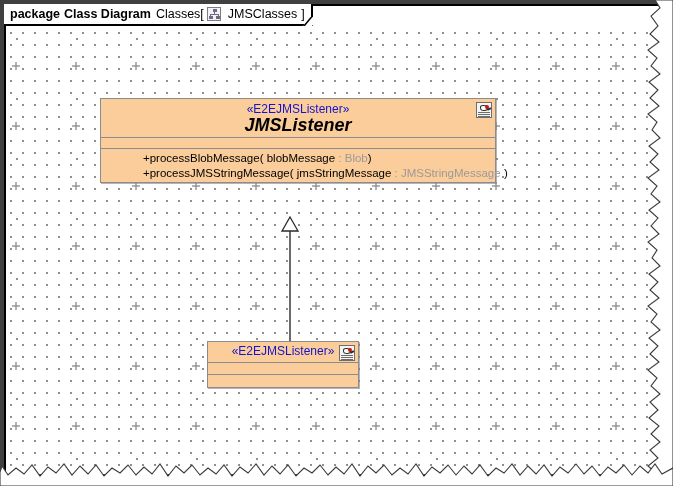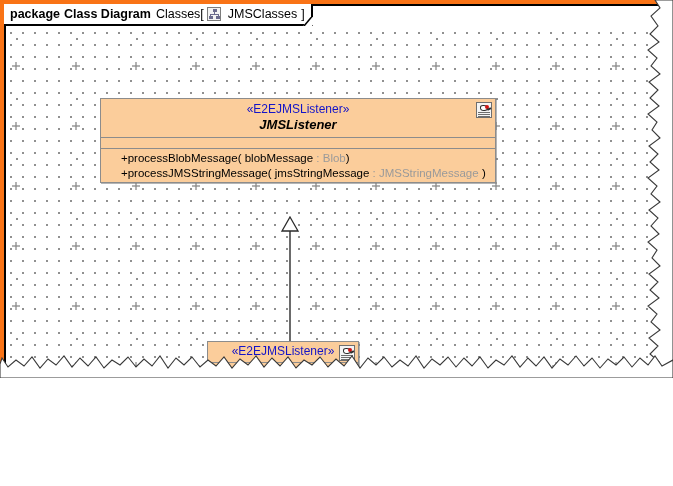--- a/index.html
+++ b/index.html
@@ -4,22 +4,22 @@
 <style>
   * { box-sizing: border-box; }
   html, body {
     margin: 0; padding: 0;
     background: #ffffff;
     font-family: "Liberation Sans", sans-serif;
   }
   #canvas {
     position: relative;
     width: 673px;
-    height: 378px;
-    background: #f97316;
+    height: 486px;
+    background: #404040;
     overflow: hidden;
   }
 
   
   #frame-outer {
     position: absolute;
     left: 4px; top: 4px;
     width: 656px; height: 470px;
     border-left: 2px solid #000;
     border-top: 2px solid #000;
@@ -126,38 +126,39 @@
     text-align: center;
   }
   .stereotype {
     color: #1414c8;
     font-size: 12px;
     line-height: 15px;
     display: block;
   }
   .cls-name {
     color: #000;
-    font-size: 13px;
+    font-size: 18px;
     font-weight: bold;
     line-height: 16px;
     display: block;
   }
   .cls-name.abstract { font-style: italic; }
   .uml-compartment {
     border-bottom: 1px solid #8c8c8c;
     min-height: 11px;
   }
   .uml-compartment:last-child { border-bottom: none; }
   .uml-ops { padding: 2px 0 2px 0; }
   .op-line {
     font-size: 11.5px;
     line-height: 14.5px;
     color: #000;
-    padding-left: 20px;
+    padding-left: 2px;
     white-space: nowrap;
+    margin-left: 40px;
   }
   .op-type { color: #9a9a9a; }
   .op-punct { color: #000; }
 
   
   .cls-icon {
     position: absolute;
     right: 3px; top: 3px;
     width: 16px; height: 16px;
     border: 1px solid #6e6e6e;

